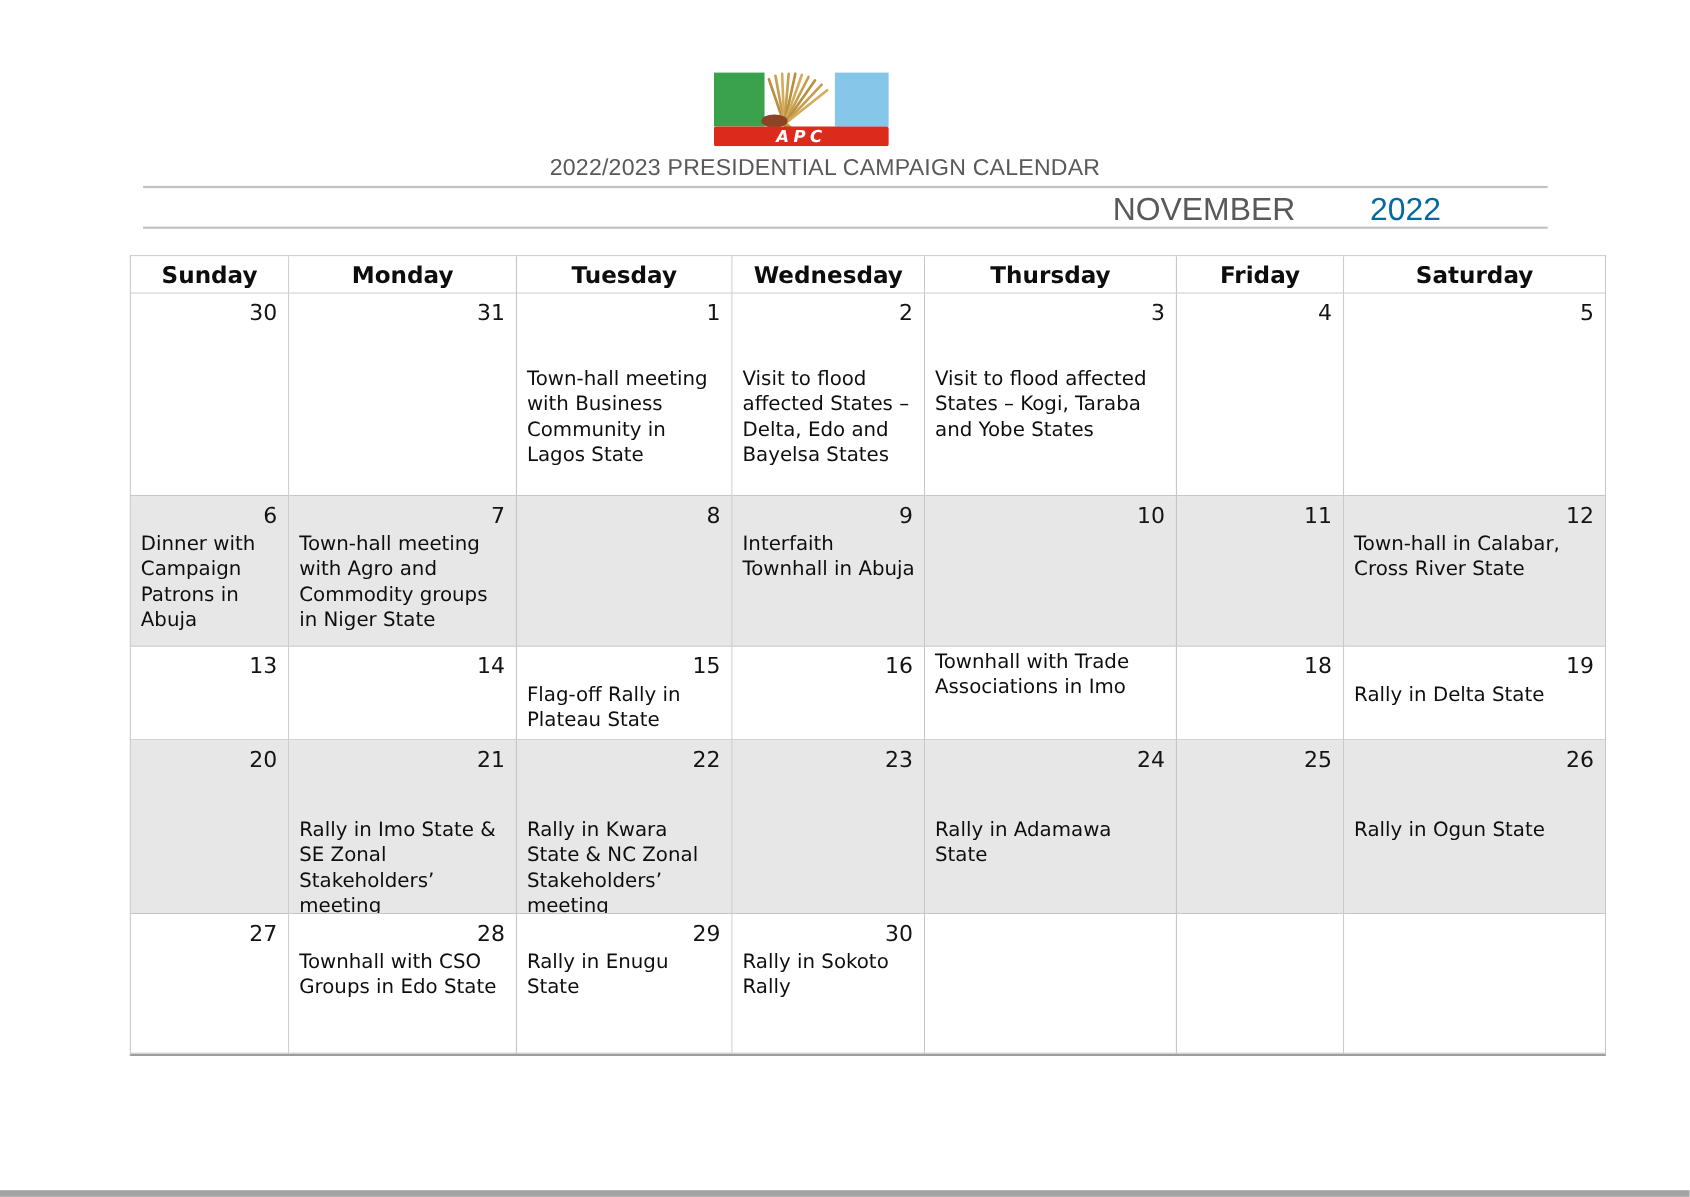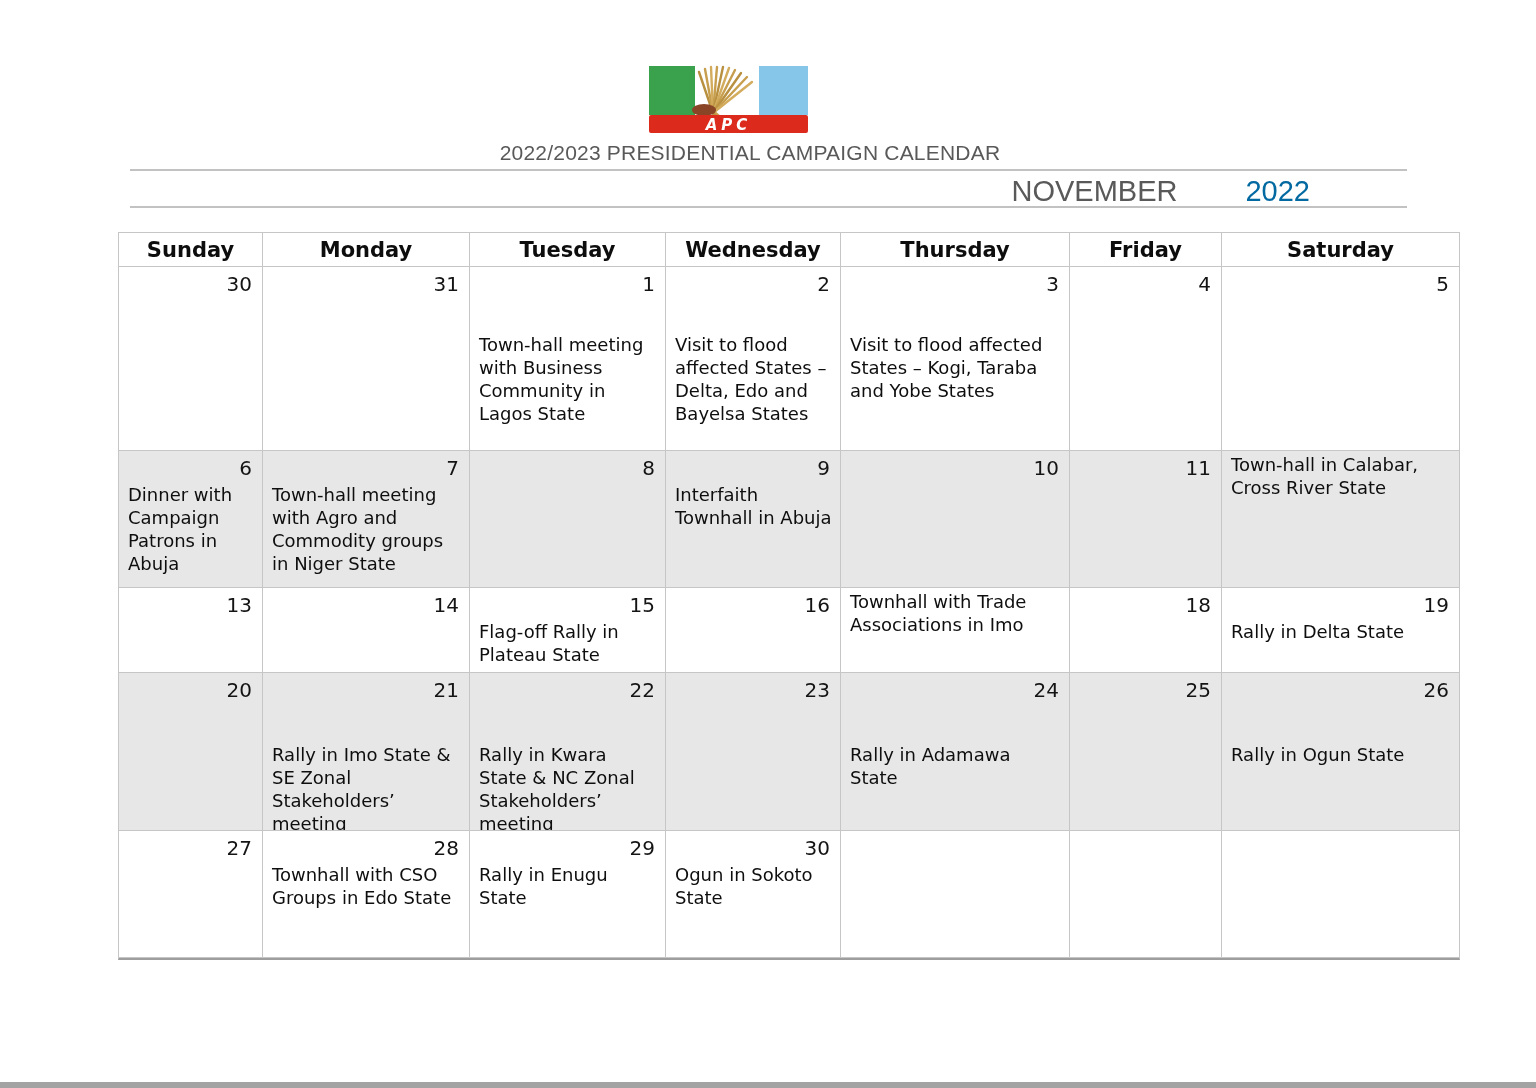--- a/index.html
+++ b/index.html
@@ -153,20 +153,21 @@
   </div>
     <div class="cell wrow-1 shaded">
     <div class="daynum">10</div>
     <div class="event"></div>
   </div>
     <div class="cell wrow-1 shaded">
     <div class="daynum">11</div>
     <div class="event"></div>
   </div>
     <div class="cell wrow-1 shaded col-last">
+    <div class="daynum">12</div>
     <div class="event">Town-hall in Calabar, Cross River State</div>
   </div>
     <div class="cell wrow-2">
     <div class="daynum">13</div>
     <div class="event"></div>
   </div>
     <div class="cell wrow-2">
     <div class="daynum">14</div>
     <div class="event"></div>
   </div>
@@ -224,21 +225,21 @@
     <div class="cell wrow-4">
     <div class="daynum">28</div>
     <div class="event">Townhall with CSO Groups in Edo State</div>
   </div>
     <div class="cell wrow-4">
     <div class="daynum">29</div>
     <div class="event">Rally in Enugu State</div>
   </div>
     <div class="cell wrow-4">
     <div class="daynum">30</div>
-    <div class="event">Ogun in Sokoto State</div>
+    <div class="event">Rally in Sokoto Rally</div>
   </div>
     <div class="cell wrow-4">
     <div class="daynum"></div>
     <div class="event"></div>
   </div>
     <div class="cell wrow-4">
     <div class="daynum"></div>
     <div class="event"></div>
   </div>
     <div class="cell wrow-4 col-last">

